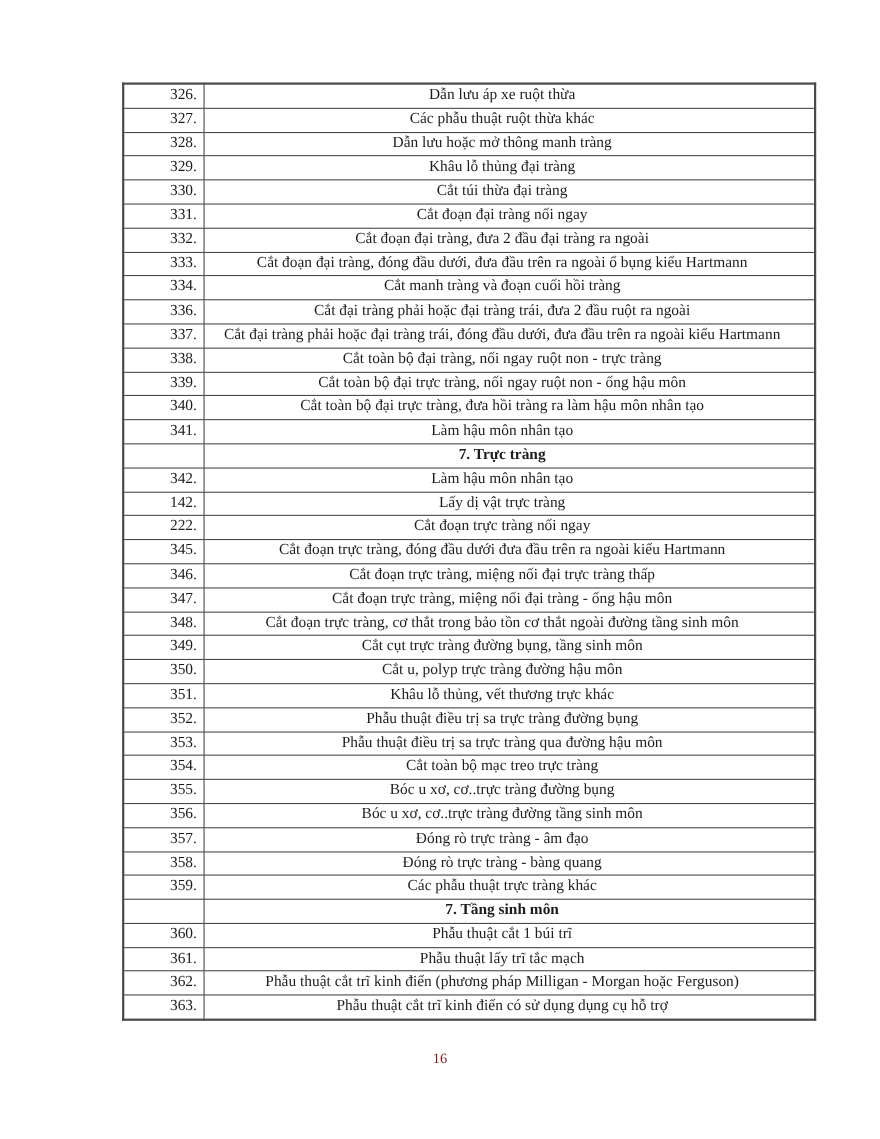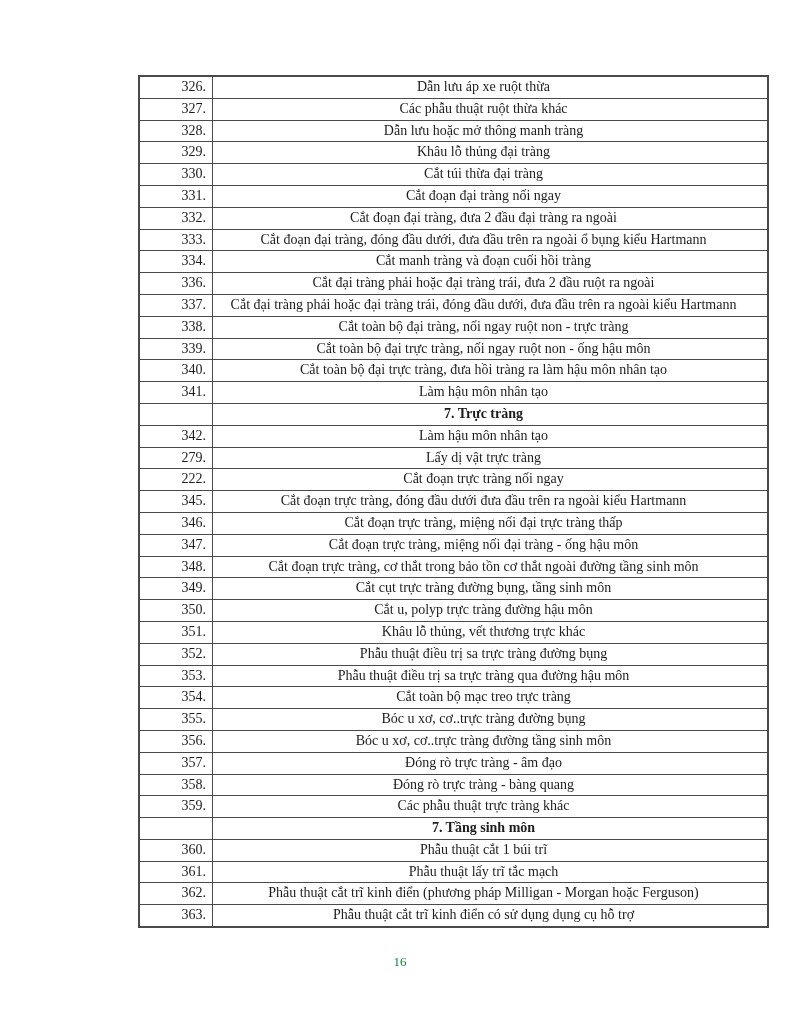--- a/index.html
+++ b/index.html
@@ -17,21 +17,20 @@
     overflow: hidden;
   }
   table.proc-table {
     position: absolute;
     left: 111px;
     top: 75px;
     width: 631px;
     border-collapse: collapse;
     table-layout: fixed;
     font-size: 14px;
-    margin-left: 27px;
   }
   table.proc-table, table.proc-table td {
     border: 1px solid #4a4a4a;
   }
   table.proc-table {
     border-width: 2px;
   }
   td.num {
     width: 64px;
     text-align: right;
@@ -49,21 +48,21 @@
   td.txt.hdr {
     font-weight: bold;
   }
   .footer-page-number {
     position: absolute;
     left: 0;
     top: 954px;
     width: 100%;
     text-align: center;
     font-size: 13px;
-    color: #15803d;
+    color: #7f1d1d;
   }
 </style>
 </head>
 <body>
 
 <div class="sheet">
   <table class="proc-table">
     <tbody>
         <tr>
           <td class="num">326.</td>
@@ -127,21 +126,21 @@
         </tr>
         <tr>
           <td class="num"></td>
           <td class="txt hdr">7. Trực tràng</td>
         </tr>
         <tr>
           <td class="num">342.</td>
           <td class="txt">Làm hậu môn nhân tạo</td>
         </tr>
         <tr>
-          <td class="num">279.</td>
+          <td class="num">142.</td>
           <td class="txt">Lấy dị vật trực tràng</td>
         </tr>
         <tr>
           <td class="num">222.</td>
           <td class="txt">Cắt đoạn trực tràng nối ngay</td>
         </tr>
         <tr>
           <td class="num">345.</td>
           <td class="txt">Cắt đoạn trực tràng, đóng đầu dưới đưa đầu trên ra ngoài kiểu Hartmann</td>
         </tr>

